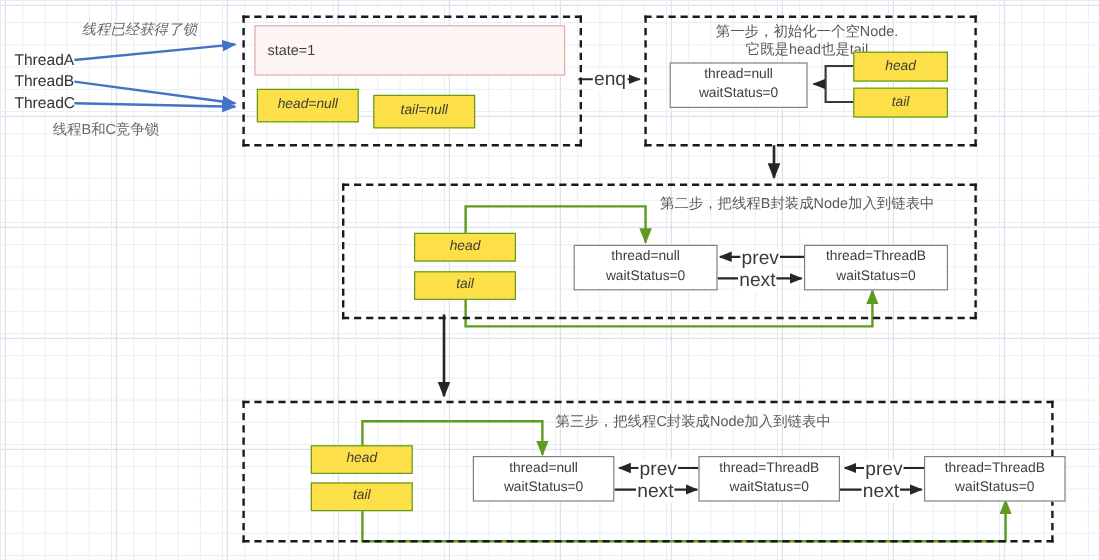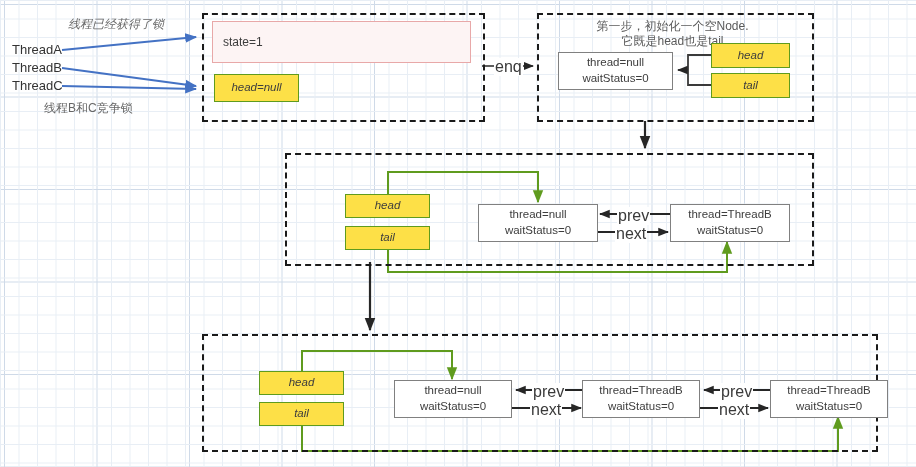--- a/index.html
+++ b/index.html
@@ -124,57 +124,60 @@
   <div class="thr" style="left:12px;top:60px;">ThreadB</div>
   <div class="thr" style="left:12px;top:78px;">ThreadC</div>
 
   <div class="panel" style="left:202px;top:13px;width:279px;height:105px;"></div>
 
   <div class="box state" style="left:212px;top:21px;width:259px;height:42px;">
     <span>state=1</span>
   </div>
 
   <div class="box green" style="left:214px;top:74px;width:85px;height:28px;">head=null</div>
+  <div class="box green" style="left:311px;top:79px;width:85px;height:28px;">tail=null</div>
 
   <div class="edgelabel" style="left:494px;top:58px;">enq</div>
 
   <div class="panel" style="left:537px;top:13px;width:273px;height:105px;"></div>
 
   <div class="steptitle" style="left:545px;top:33px;width:255px;">它既是head也是tail</div>
   <div class="steptitle" style="left:545px;top:18px;width:255px;">第一步，初始化一个空Node.</div>
 
   <div class="box node" style="left:558px;top:52px;width:115px;height:38px;">
     <span>thread=null</span>
     <span>waitStatus=0</span>
   </div>
 
   <div class="box green" style="left:711px;top:43px;width:79px;height:25px;">head</div>
   <div class="box green" style="left:711px;top:73px;width:79px;height:25px;">tail</div>
 
   <div class="panel" style="left:285px;top:153px;width:525px;height:109px;"></div>
 
+  <div class="steptitle" style="left:550px;top:161px;">第二步，把线程B封装成Node加入到链表中</div>
 
   <div class="box green" style="left:345px;top:194px;width:85px;height:24px;">head</div>
   <div class="box green" style="left:345px;top:226px;width:85px;height:24px;">tail</div>
 
   <div class="box node" style="left:478px;top:204px;width:120px;height:38px;">
     <span>thread=null</span>
     <span>waitStatus=0</span>
   </div>
 
   <div class="box node" style="left:670px;top:204px;width:120px;height:38px;">
     <span>thread=ThreadB</span>
     <span>waitStatus=0</span>
   </div>
 
   <div class="edgelabel" style="left:617px;top:207px;">prev</div>
   <div class="edgelabel" style="left:615px;top:225px;">next</div>
 
   <div class="panel" style="left:202px;top:334px;width:672px;height:114px;"></div>
 
+  <div class="steptitle" style="left:463px;top:343px;">第三步，把线程C封装成Node加入到链表中</div>
 
   <div class="box green" style="left:259px;top:371px;width:85px;height:24px;">head</div>
   <div class="box green" style="left:259px;top:402px;width:85px;height:24px;">tail</div>
 
   <div class="box node" style="left:394px;top:380px;width:118px;height:38px;">
     <span>thread=null</span>
     <span>waitStatus=0</span>
   </div>
 
   <div class="box node" style="left:582px;top:380px;width:118px;height:38px;">

